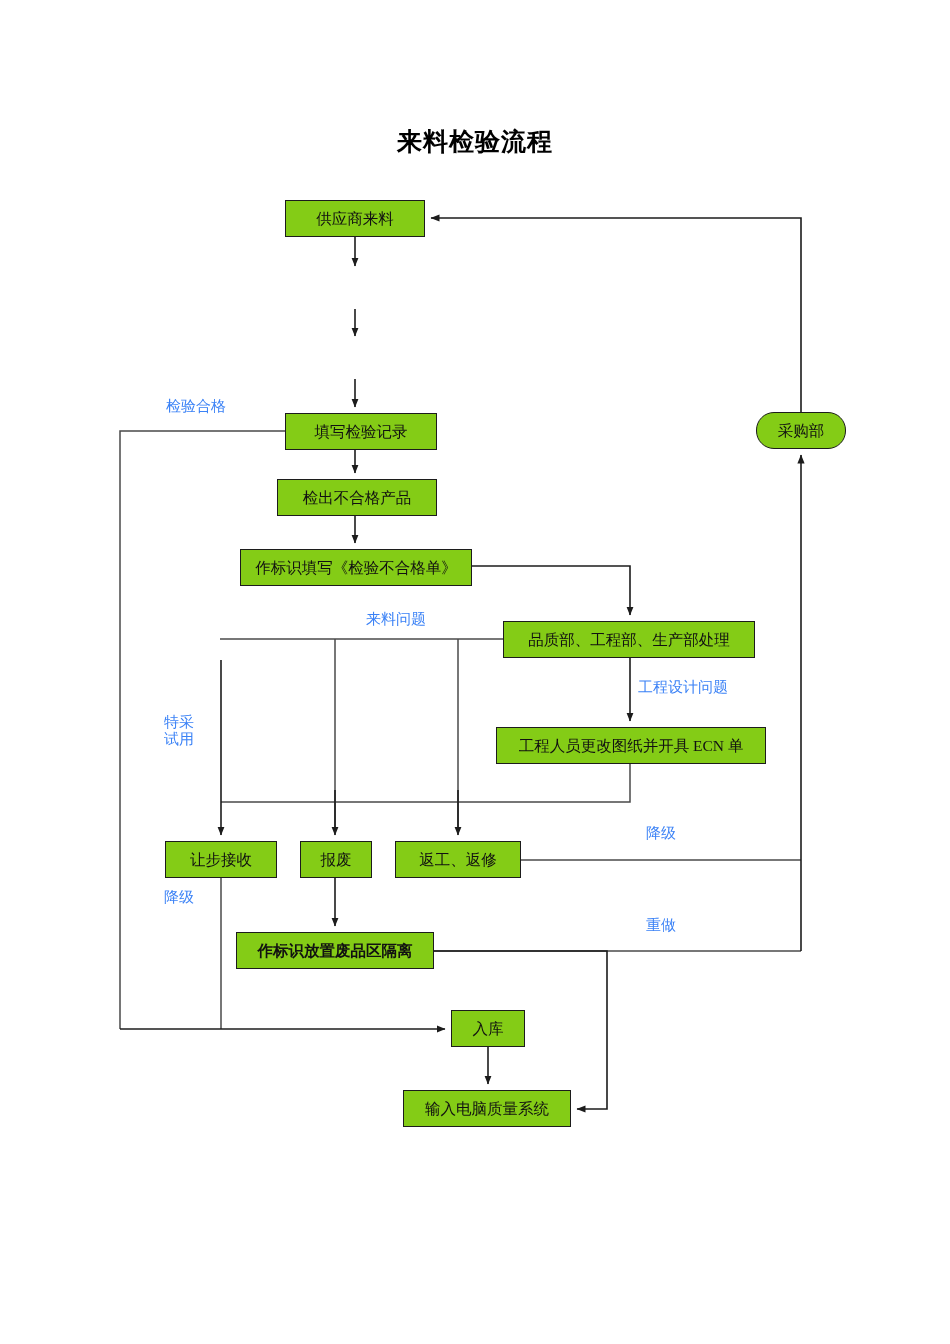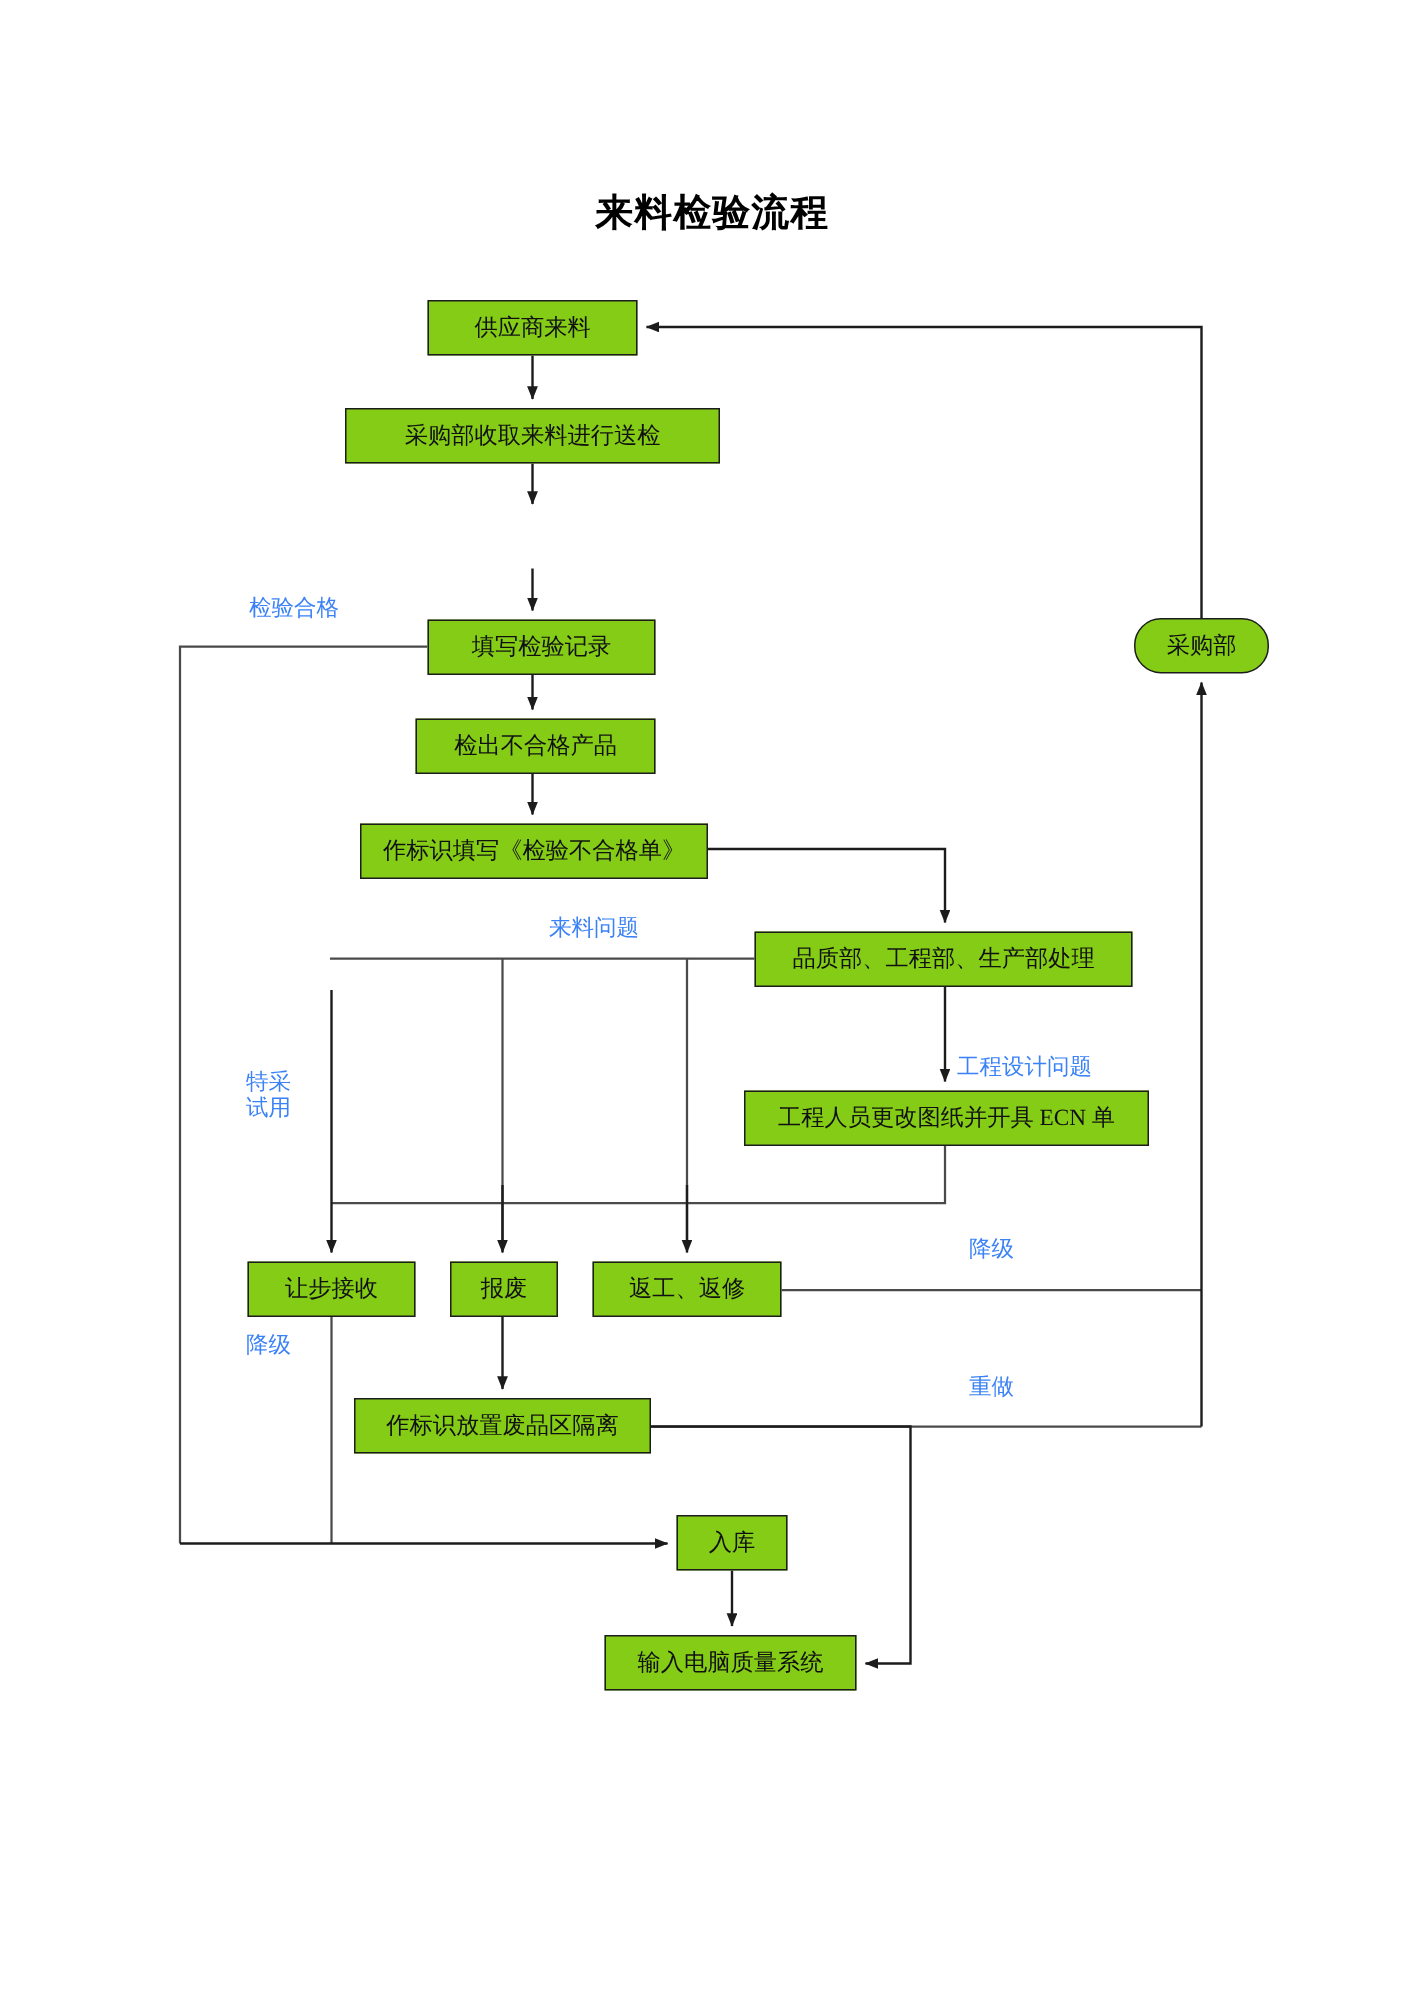--- a/index.html
+++ b/index.html
@@ -122,23 +122,20 @@
       <path d="M434,951 L607,951 L607,1109 L577,1109" marker-end="url(#arrow)"></path>
 
       <path d="M801,951 L801,455" marker-end="url(#arrow)"></path>
     </g>
   </svg>
 
   <div class="node-box" style="left:285px; top:200px; width:140px; height:37px;">
     <span>供应商来料</span>
   </div>
 
-  <div class="node-box" style="left:230px; top:272px; width:250px; height:37px;">
-    <span>采购部收取来料进行送检</span>
-  </div>
 
 
   <div class="node-box" style="left:285px; top:413px; width:152px; height:37px;">
     <span>填写检验记录</span>
   </div>
 
   <div class="node-box" style="left:277px; top:479px; width:160px; height:37px;">
     <span>检出不合格产品</span>
   </div>
 
@@ -163,37 +160,37 @@
   </div>
 
   <div class="node-box" style="left:300px; top:841px; width:72px; height:37px;">
     <span>报废</span>
   </div>
 
   <div class="node-box" style="left:395px; top:841px; width:126px; height:37px;">
     <span>返工、返修</span>
   </div>
 
-  <div class="node-box" style="left:236px; top:932px; width:198px; height:37px;">
+  <div class="node-box" style="left:236px; top:932px; width:198px; height:37px;font-weight:bold;">
     <span>作标识放置废品区隔离</span>
   </div>
 
   <div class="node-box" style="left:451px; top:1010px; width:74px; height:37px;">
     <span>入库</span>
   </div>
 
   <div class="node-box" style="left:403px; top:1090px; width:168px; height:37px;">
     <span>输入电脑质量系统</span>
   </div>
 
   <div class="edge-label" style="left:166px; top:398px;">检验合格</div>
 
   <div class="edge-label" style="left:366px; top:611px;">来料问题</div>
 
-  <div class="edge-label" style="left:638px; top:704px;">工程设计问题</div>
+  <div class="edge-label" style="left:638px; top:679px;">工程设计问题</div>
 
   <div class="edge-label" style="left:164px; top:714px;">特采
 试用</div>
 
   <div class="edge-label" style="left:646px; top:825px;">降级</div>
 
   <div class="edge-label" style="left:164px; top:889px;">降级</div>
 
   <div class="edge-label" style="left:646px; top:917px;">重做</div>
 

